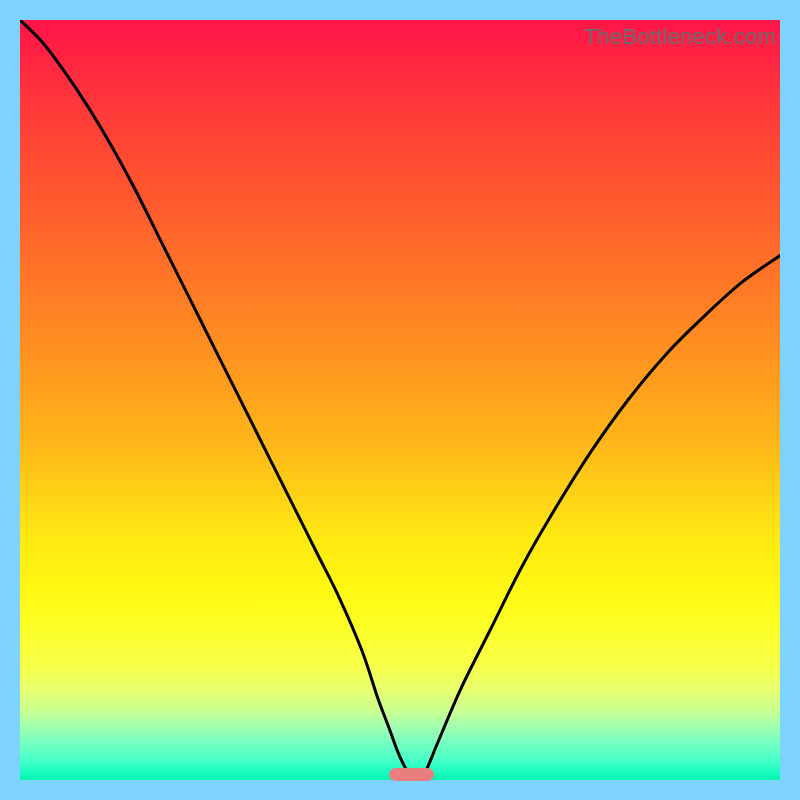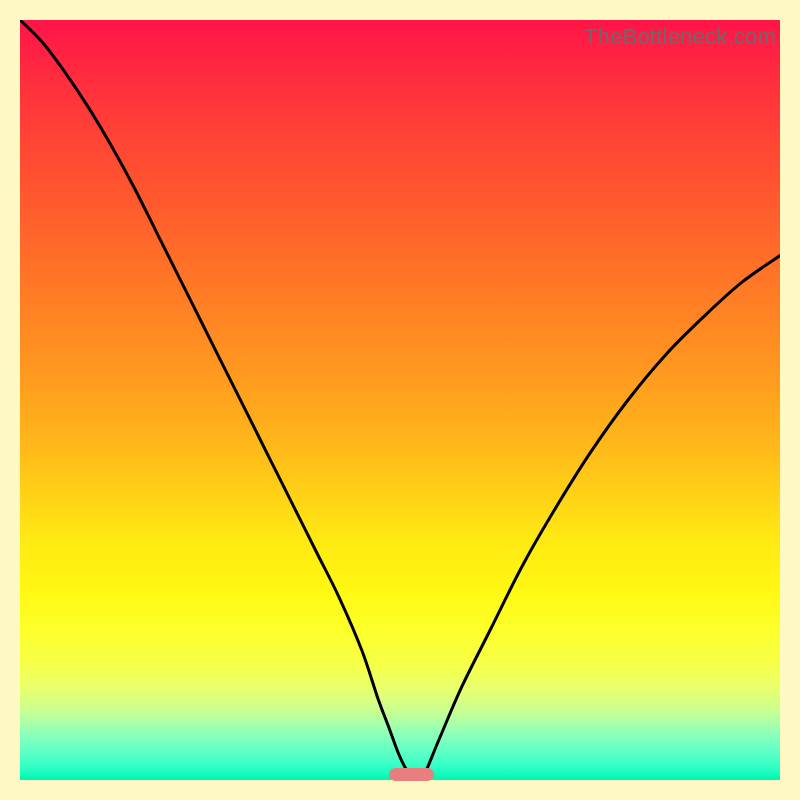--- a/index.html
+++ b/index.html
@@ -1,21 +1,21 @@
 <!DOCTYPE html>
 <html><head>
 <meta charset="utf-8">
 <style>
   * { margin: 0; padding: 0; box-sizing: border-box; }
   html, body { width: 800px; height: 800px; overflow: hidden; background: #000; }
   .chart-container {
     position: relative;
     width: 800px;
     height: 800px;
-    background: #fef9c3;
+    background: #7dd3fc;
   }
   .plot-area {
     position: absolute;
     left: 20px;
     top: 20px;
     width: 760px;
     height: 760px;
     background: linear-gradient(to bottom,
       #ff1448 0%,
       #ff2e3e 8%,

